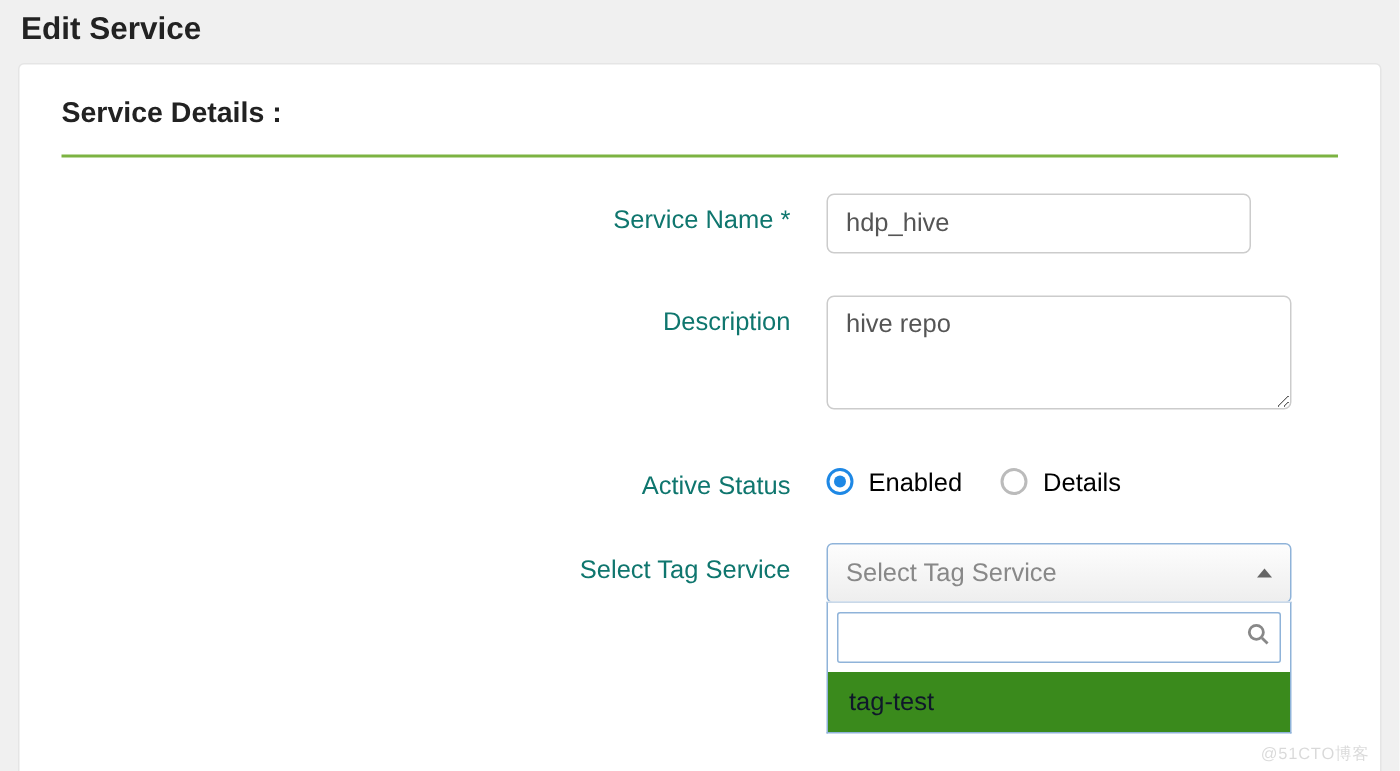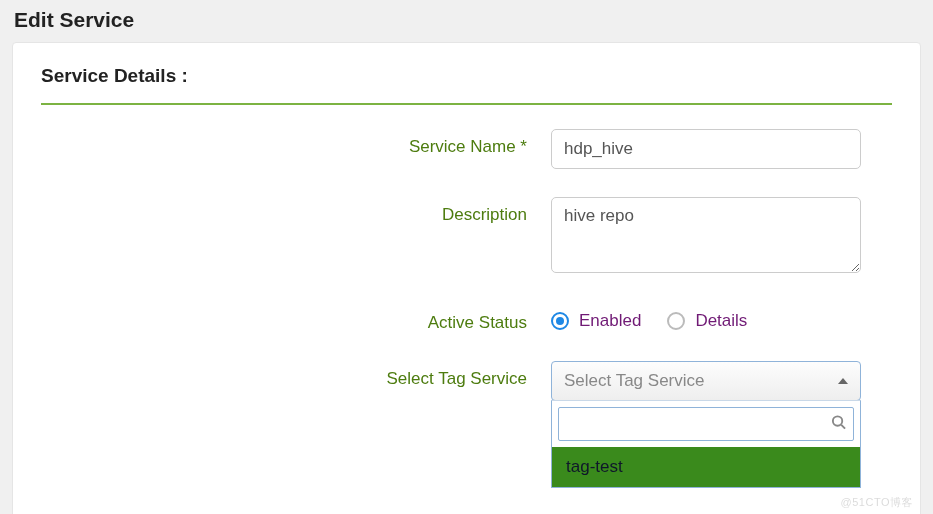--- a/index.html
+++ b/index.html
@@ -37,29 +37,29 @@
   .form-row {
     display: flex;
     align-items: flex-start;
     margin-bottom: 28px;
   }
   .form-label {
     width: 510px;
     text-align: right;
     padding-right: 24px;
     padding-top: 8px;
-    color: #4d7c0f;
+    color: #0f766e;
     font-size: 17px;
   }
   .form-control-wrap {
     flex: 1;
     position: relative;
   }
   .text-input {
-    width: 310px;
+    width: 283px;
     height: 40px;
     border: 1px solid #ccc;
     border-radius: 5px;
     padding: 6px 12px;
     font-size: 17px;
     color: #555;
     font-family: inherit;
   }
   .textarea-input {
     width: 310px;
@@ -67,25 +67,24 @@
     border: 1px solid #ccc;
     border-radius: 5px;
     padding: 8px 12px;
     font-size: 17px;
     color: #555;
     font-family: inherit;
     resize: both;
   }
   .radio-group {
     display: flex;
-    align-items: center;
     gap: 10px;
     padding-top: 6px;
     font-size: 17px;
-    color: #701a75;
+    color: #000000;
   }
   .radio {
     width: 18px;
     height: 18px;
     border-radius: 50%;
     border: 2px solid #bbb;
     display: inline-flex;
     align-items: center;
     justify-content: center;
     cursor: pointer;

